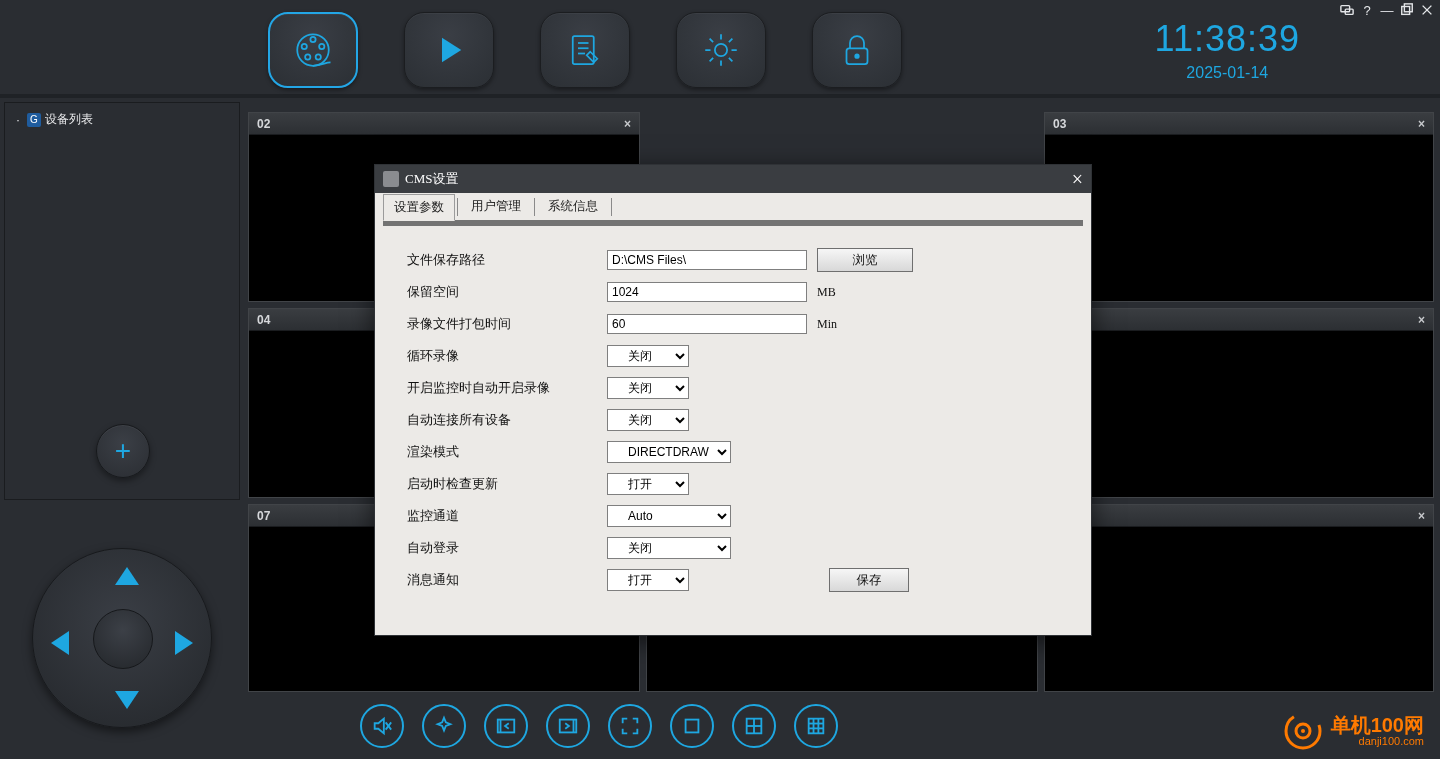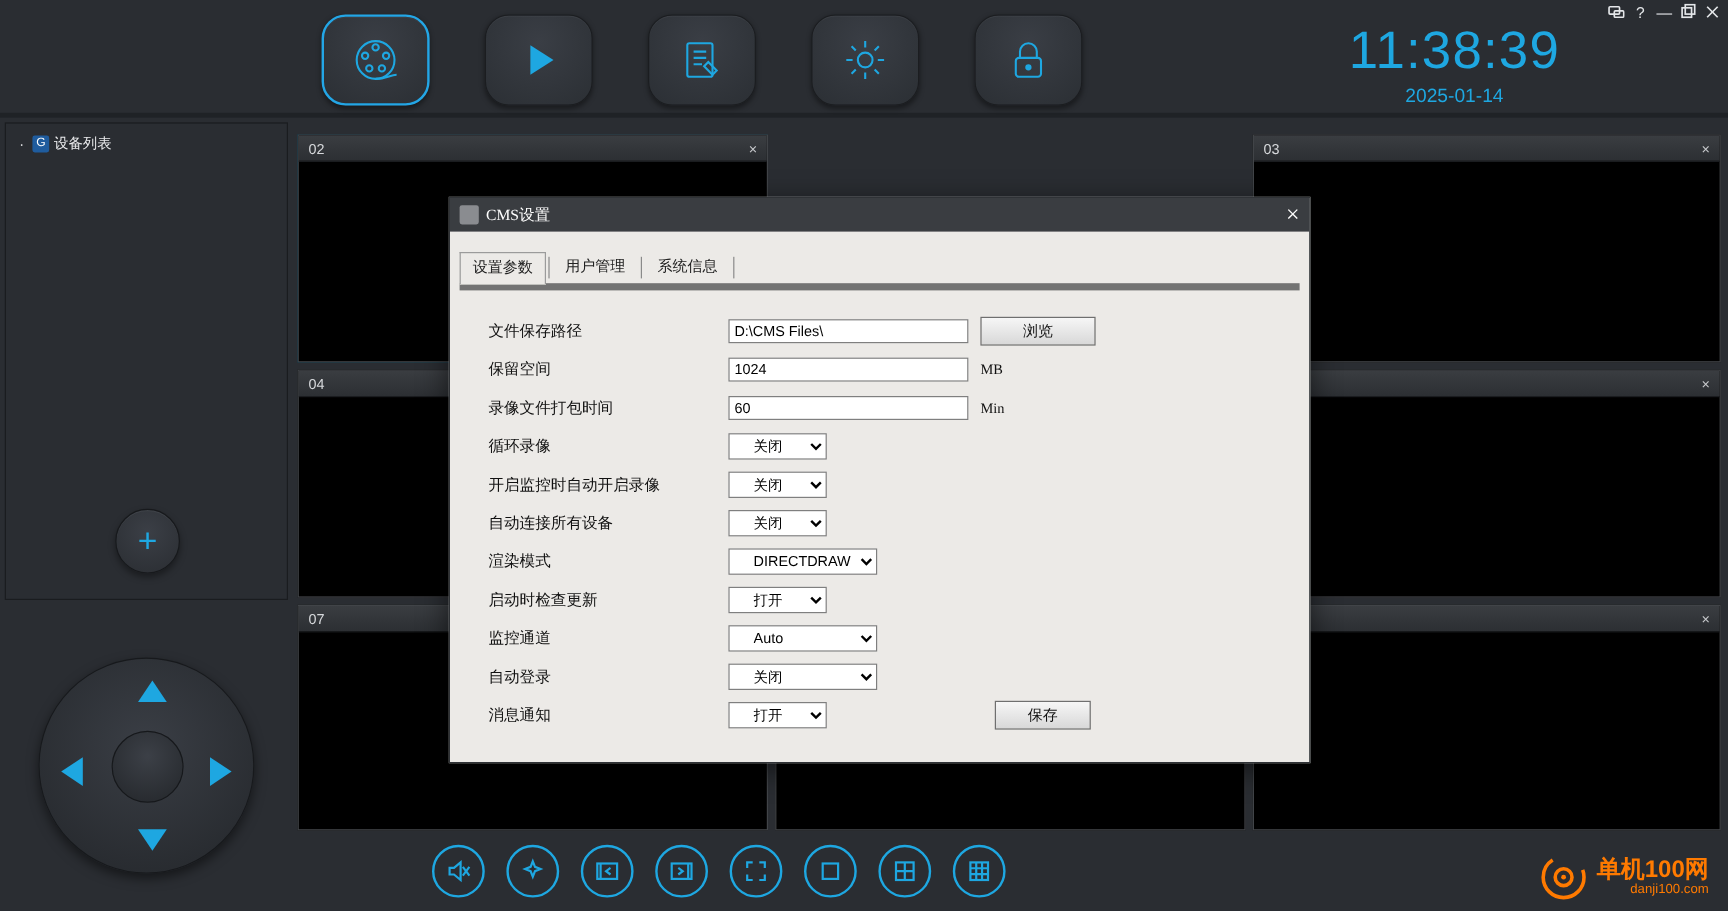--- a/index.html
+++ b/index.html
@@ -9,21 +9,21 @@
   .topbar { position: absolute; left: 0; top: 0; width: 1440px; height: 98px; background: #2a2d32; border-bottom: 4px solid #1f2226; }
   .logo { position: absolute; left: 45px; top: 22px; font-family: Arial, sans-serif; font-weight: 900; font-size: 56px; letter-spacing: -2px;
           background: linear-gradient(#69c7ff,#1477b0); -webkit-background-clip: text; background-clip: text; color: transparent;
           font-style: italic; }
   .logo::after { content:""; display:block; }
   .topbtns { position: absolute; left: 268px; top: 12px; height: 80px; display: flex; gap: 46px; }
   .bigbtn { width: 90px; height: 76px; background: radial-gradient(circle at 50% 30%, #3a3e45, #2b2f34); border: 1px solid #1b1d20; border-radius: 20px; display:flex; align-items:center; justify-content:center; position: relative; box-shadow: 0 2px 4px rgba(0,0,0,.4), inset 0 1px 0 rgba(255,255,255,.04);}
   .bigbtn.active { border: 2px solid #23a6e6; }
   .bigbtn svg { width: 42px; height: 42px; stroke: #1ea7e1; fill: none; stroke-width: 2; }
   .clockbox { position: absolute; right: 140px; top: 18px; text-align:center; }
-  .clock { font-family: "Arial Narrow", Arial; font-size: 44px; color:#1ea7e1; font-weight:300; letter-spacing:1px;}
+  .clock { font-family: "Arial Narrow", Arial; font-size: 36px; color:#1ea7e1; font-weight:300; letter-spacing:1px;}
   .clockdate { font-size: 16px; color:#1ea7e1; margin-top:4px;}
   .wincontrols { position:absolute; right:4px; top:2px; display:flex; gap:2px; }
   .wcbtn { width:18px; height:16px; display:flex; align-items:center; justify-content:center; color:#e4e6e9; }
   .wcbtn svg { width:14px; height:14px; stroke:#e4e6e9; fill:none; stroke-width:1.6;}
 
   
   .leftpanel { position:absolute; left:4px; top:102px; width:236px; height:398px; background:#2a2d32; border:1px solid #1a1c1f; }
   .treeitem { position:absolute; left:8px; top:8px; display:flex; align-items:center; gap:4px; font-size:12px; color:#e9eaec;}
   .treeitem .g { width:14px; height:14px; background:#1f5c9e; color:#fff; font-size:10px; display:inline-flex; align-items:center; justify-content:center; border-radius:2px;}
   .addbtn { position:absolute; left:96px; top:424px; width:54px; height:54px; border-radius:50%; background:radial-gradient(circle at 50% 35%, #3b3f46, #2a2d32); border:1px solid #17191c; box-shadow: inset 0 1px 0 rgba(255,255,255,.05), 0 3px 6px rgba(0,0,0,.4); display:flex; align-items:center; justify-content:center; color:#1ea7e1; font-size:28px; font-weight:300;}
@@ -33,38 +33,38 @@
   .dpad-arr { position:absolute; width:0; height:0; }
   .dup { left:82px; top:18px; border-left:12px solid transparent; border-right:12px solid transparent; border-bottom:18px solid #1ea7e1;}
   .ddown { left:82px; bottom:18px; border-left:12px solid transparent; border-right:12px solid transparent; border-top:18px solid #1ea7e1;}
   .dleft { left:18px; top:82px; border-top:12px solid transparent; border-bottom:12px solid transparent; border-right:18px solid #1ea7e1;}
   .dright { right:18px; top:82px; border-top:12px solid transparent; border-bottom:12px solid transparent; border-left:18px solid #1ea7e1;}
 
   
   .grid { position:absolute; left:248px; top:112px; width:1186px; height:580px;}
   .cell { position:absolute; background:#000; border:1px solid #414448;}
   .cell.sel { border:2px solid #1ea7e1;}
-  .cellhdr { position:absolute; left:0; top:0; right:0; height:22px; background:linear-gradient(#3a3d41,#2c2f33); border-bottom:1px solid #1a1c1f; display:flex; align-items:center; padding:0 8px; color:#d6d8db; font-size:12px;}
+  .cellhdr { position:absolute; left:0; top:0; right:0; height:22px; background:linear-gradient(#3a3d41,#2c2f33); border-bottom:1px solid #1a1c1f; display:flex; align-items:center; padding:0 8px; color:#d6d8db; font-size:12px;font-weight:bold;}
   .cellx { margin-left:auto; color:#c7c9cc; cursor:pointer;}
 
   
   .bottombar { position:absolute; left:360px; top:704px; display:flex; gap:18px;}
   .circlebtn { width:44px; height:44px; border-radius:50%; border:2px solid #1ea7e1; display:flex; align-items:center; justify-content:center;}
   .circlebtn svg { width:22px; height:22px; stroke:#1ea7e1; fill:none; stroke-width:2;}
   .watermark { position:absolute; right:16px; bottom:8px; display:flex; align-items:center; gap:8px;}
   .wm-ico { width:40px; height:40px; }
   .wm-txt { color:#ff7a00; font-size:20px; font-weight:600; line-height:1;}
   .wm-sub { color:#ff7a00; font-size:11px; text-align:right;}
 
   
   .dlg { position:absolute; left:374px; top:164px; width:718px; height:472px; background:#eceae7; border:1px solid #2f3236; box-shadow:0 6px 24px rgba(0,0,0,.6); font-family:"Microsoft YaHei","SimSun"; color:#111;}
   .dlg-title { height:28px; background:#3a3d41; color:#fff; display:flex; align-items:center; padding:0 8px; font-size:13px;}
   .dlg-title .ico { width:16px; height:16px; background:#8a8c90; margin-right:6px; border-radius:2px; display:inline-block;}
   .dlg-title .x { margin-left:auto; font-size:20px; line-height:1; cursor:pointer; color:#fff;}
-  .tabstrip { display:flex; padding:16px 8px 0 8px; font-size:12.5px; }
+  .tabstrip { display:flex; padding:0 8px 0 8px; font-size:12.5px; }
   .tab { padding:4px 10px; border:1px solid transparent; border-bottom:none; color:#222;}
   .tab.active { border:1px solid #9b9b9b; border-bottom:1px solid #eceae7; background:#eceae7; position:relative; top:1px;}
   .sep { width:1px; height:18px; background:#8a8a8a; align-self:center; margin:0 2px;}
   .dlg-body { border-top:6px solid #737373; margin:0 8px 8px 8px; padding:18px 24px; height:calc(100% - 60px);}
   .row { display:flex; align-items:center; height:32px; font-size:13px;}
   .row .lbl { width:200px; }
   .row input[type=text] { width:200px; height:20px; border:1px solid #7f7f7f; background:#fff; font-size:12px; padding:0 4px;}
   .row .wide { width:82px;}
   .row select { width:82px; height:22px; border:1px solid #7f7f7f; background:#fff; font-size:12px;padding-left:16px;}
   .row select.med { width:124px;}

